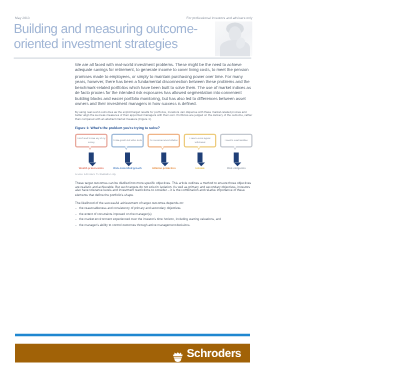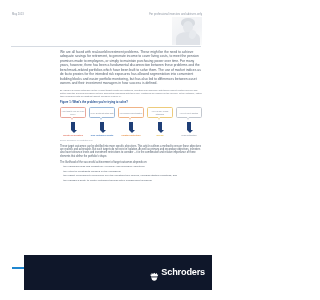--- a/index.html
+++ b/index.html
@@ -77,21 +77,21 @@
   
   .para{font-size:2.55px;line-height:3.35px;color:#55606e;margin:0 0 2.6px 0;}
   .lead-in{font-size:2.55px;line-height:3.35px;color:#55606e;margin:0 0 1.4px 0;}
   ul.bullets{list-style:none;margin:0;padding:0;}
   ul.bullets li{position:relative;padding-left:3.4px;font-size:2.5px;line-height:3.3px;
                 color:#55606e;margin-bottom:1.2px;}
   ul.bullets li:before{content:"–";position:absolute;left:0;top:0;color:#8a93a0;}
 
   
   .foot-accent{position:absolute;left:12px;bottom:31.5px;width:188px;height:1.6px;background:#1f87d0;}
-  .foot{position:absolute;left:24px;bottom:10px;width:188px;height:35px;background:#0f172a;}
+  .foot{position:absolute;left:12px;bottom:10px;width:188px;height:15px;background:#a16207;}
   .foot-inner{position:absolute;right:7px;top:50%;transform:translateY(-50%);
               display:flex;align-items:center;gap:2.5px;}
   .crest{width:8.5px;height:9.5px;position:relative;}
   .brand{font-size:9.2px;line-height:9.2px;color:#ffffff;font-weight:bold;letter-spacing:-0.2px;}
 </style>
 </head>
 <body>
 
 <div class="page">
 
@@ -101,20 +101,21 @@
   </div>
 
   <div class="headshot">
     <div class="hs-bg"></div>
     <div class="hs-hair"></div>
     <div class="hs-head"></div>
     <div class="hs-body"></div>
     <div class="hs-arm"></div>
   </div>
 
+  <div class="title">Building and measuring outcome-oriented investment strategies</div>
   <div class="rule"></div>
 
   <div class="col">
 
     <p class="lede">We are all faced with real-world investment problems. These might be the need to achieve adequate savings for retirement, to generate income to cover living costs, to meet the pension promises made to employees, or simply to maintain purchasing power over time. For many years, however, there has been a fundamental disconnection between these problems and the benchmark-related portfolios which have been built to solve them. The use of market indices as de facto proxies for the intended risk exposures has allowed segmentation into convenient building blocks and easier portfolio monitoring, but has also led to differences between asset owners and their investment managers in how success is defined.</p>
     <p class="note">By using real-world outcomes as the explicit target results for portfolios, investors can dispense with these market-related proxies and better align the success measures of their appointed managers with their own. Portfolios are judged on the delivery of the outcome, rather than compared with an abstract market measure (Figure 1).</p>
 
     <div class="fig">
       <div class="fig-cap">Figure 1: What's the problem you're trying to solve?</div>
 

